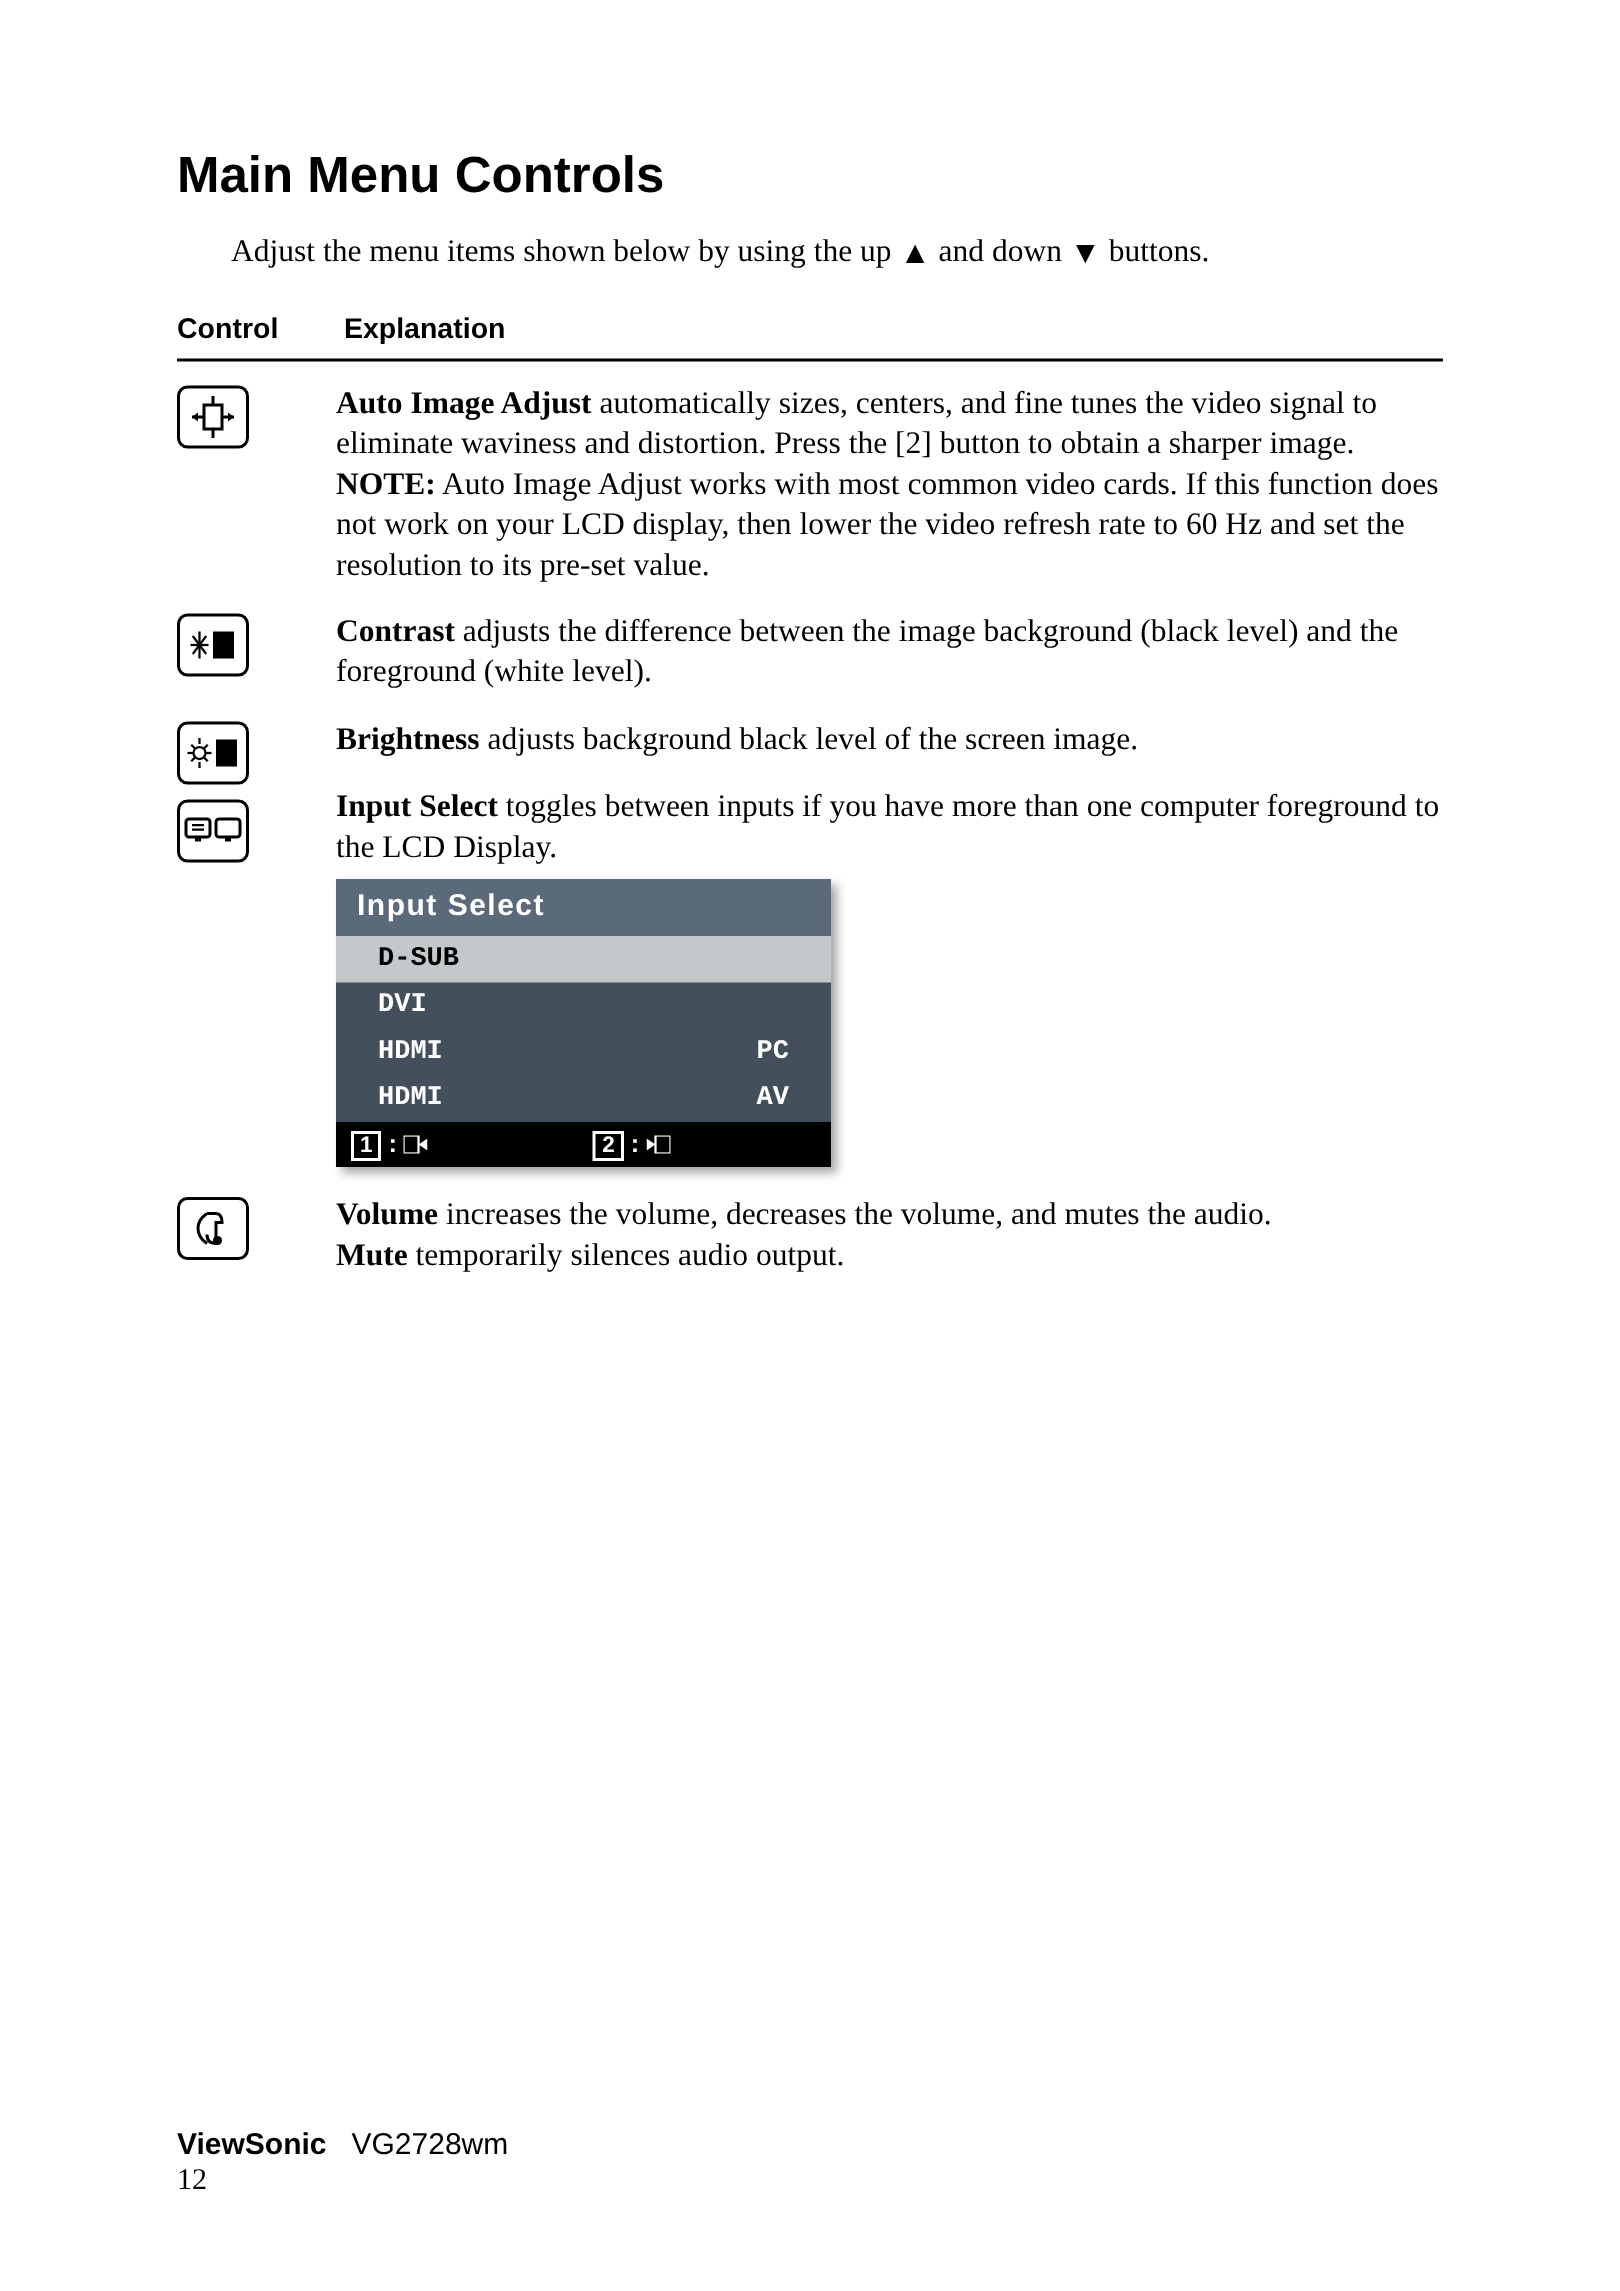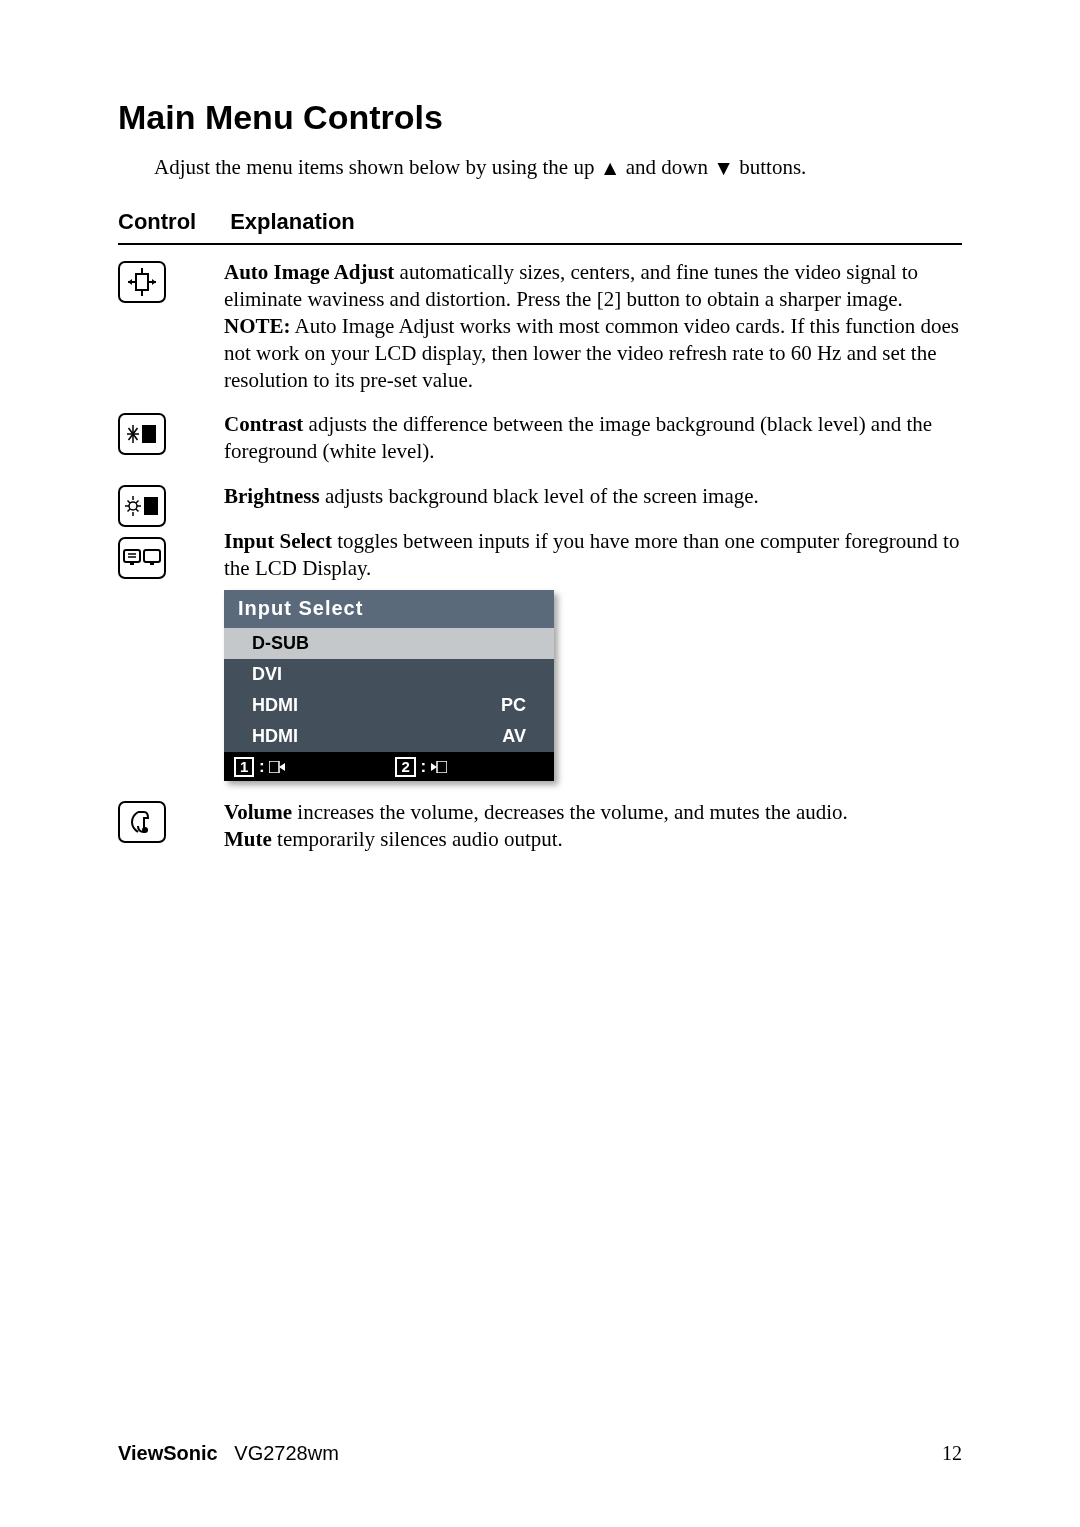--- a/index.html
+++ b/index.html
@@ -23,21 +23,21 @@
       margin-bottom: 28px;
       margin-left: 36px;
     }
     .arrow-up, .arrow-down {
       display: inline-block;
       vertical-align: -1px;
     }
     .table-header {
       font-family: Arial, Helvetica, sans-serif;
       font-weight: bold;
-      font-size: 22px;
+      font-size: 19px;
       border-bottom: 2px solid #000;
       padding-bottom: 8px;
       margin-bottom: 14px;
     }
     .table-header .col-control { display: inline-block; width: 106px; }
     .table-header .col-expl { display: inline-block; }
     .row {
       display: flex;
       margin-bottom: 18px;
     }
@@ -74,20 +74,21 @@
     .osd-title {
       background: #5a6a7a;
       padding: 6px 14px;
       font-size: 20px;
       letter-spacing: 1px;
     }
     .osd-row {
       display: flex;
       justify-content: space-between;
       padding: 4px 28px 4px 28px;
+      font-family: Liberation Mono, monospace;
     }
     .osd-sel {
       background: #c5c8cb;
       color: #000;
     }
     .osd-body { background: #434f5b; }
     .osd-footer {
       background: #000;
       display: flex;
       gap: 110px;
@@ -103,20 +104,21 @@
       font-size: 15px;
     }
     .footer {
       position: absolute;
       bottom: 62px;
       left: 118px;
       right: 118px;
       display: flex;
       justify-content: space-between;
       font-size: 20px;
+      flex-direction: column;
     }
     .footer .brand {
       font-family: Arial, Helvetica, sans-serif;
     }
     .footer .brand-bold { font-weight: bold; }
   </style>
 </head>
 <body>
 
 <h1 class="title">Main Menu Controls</h1>

